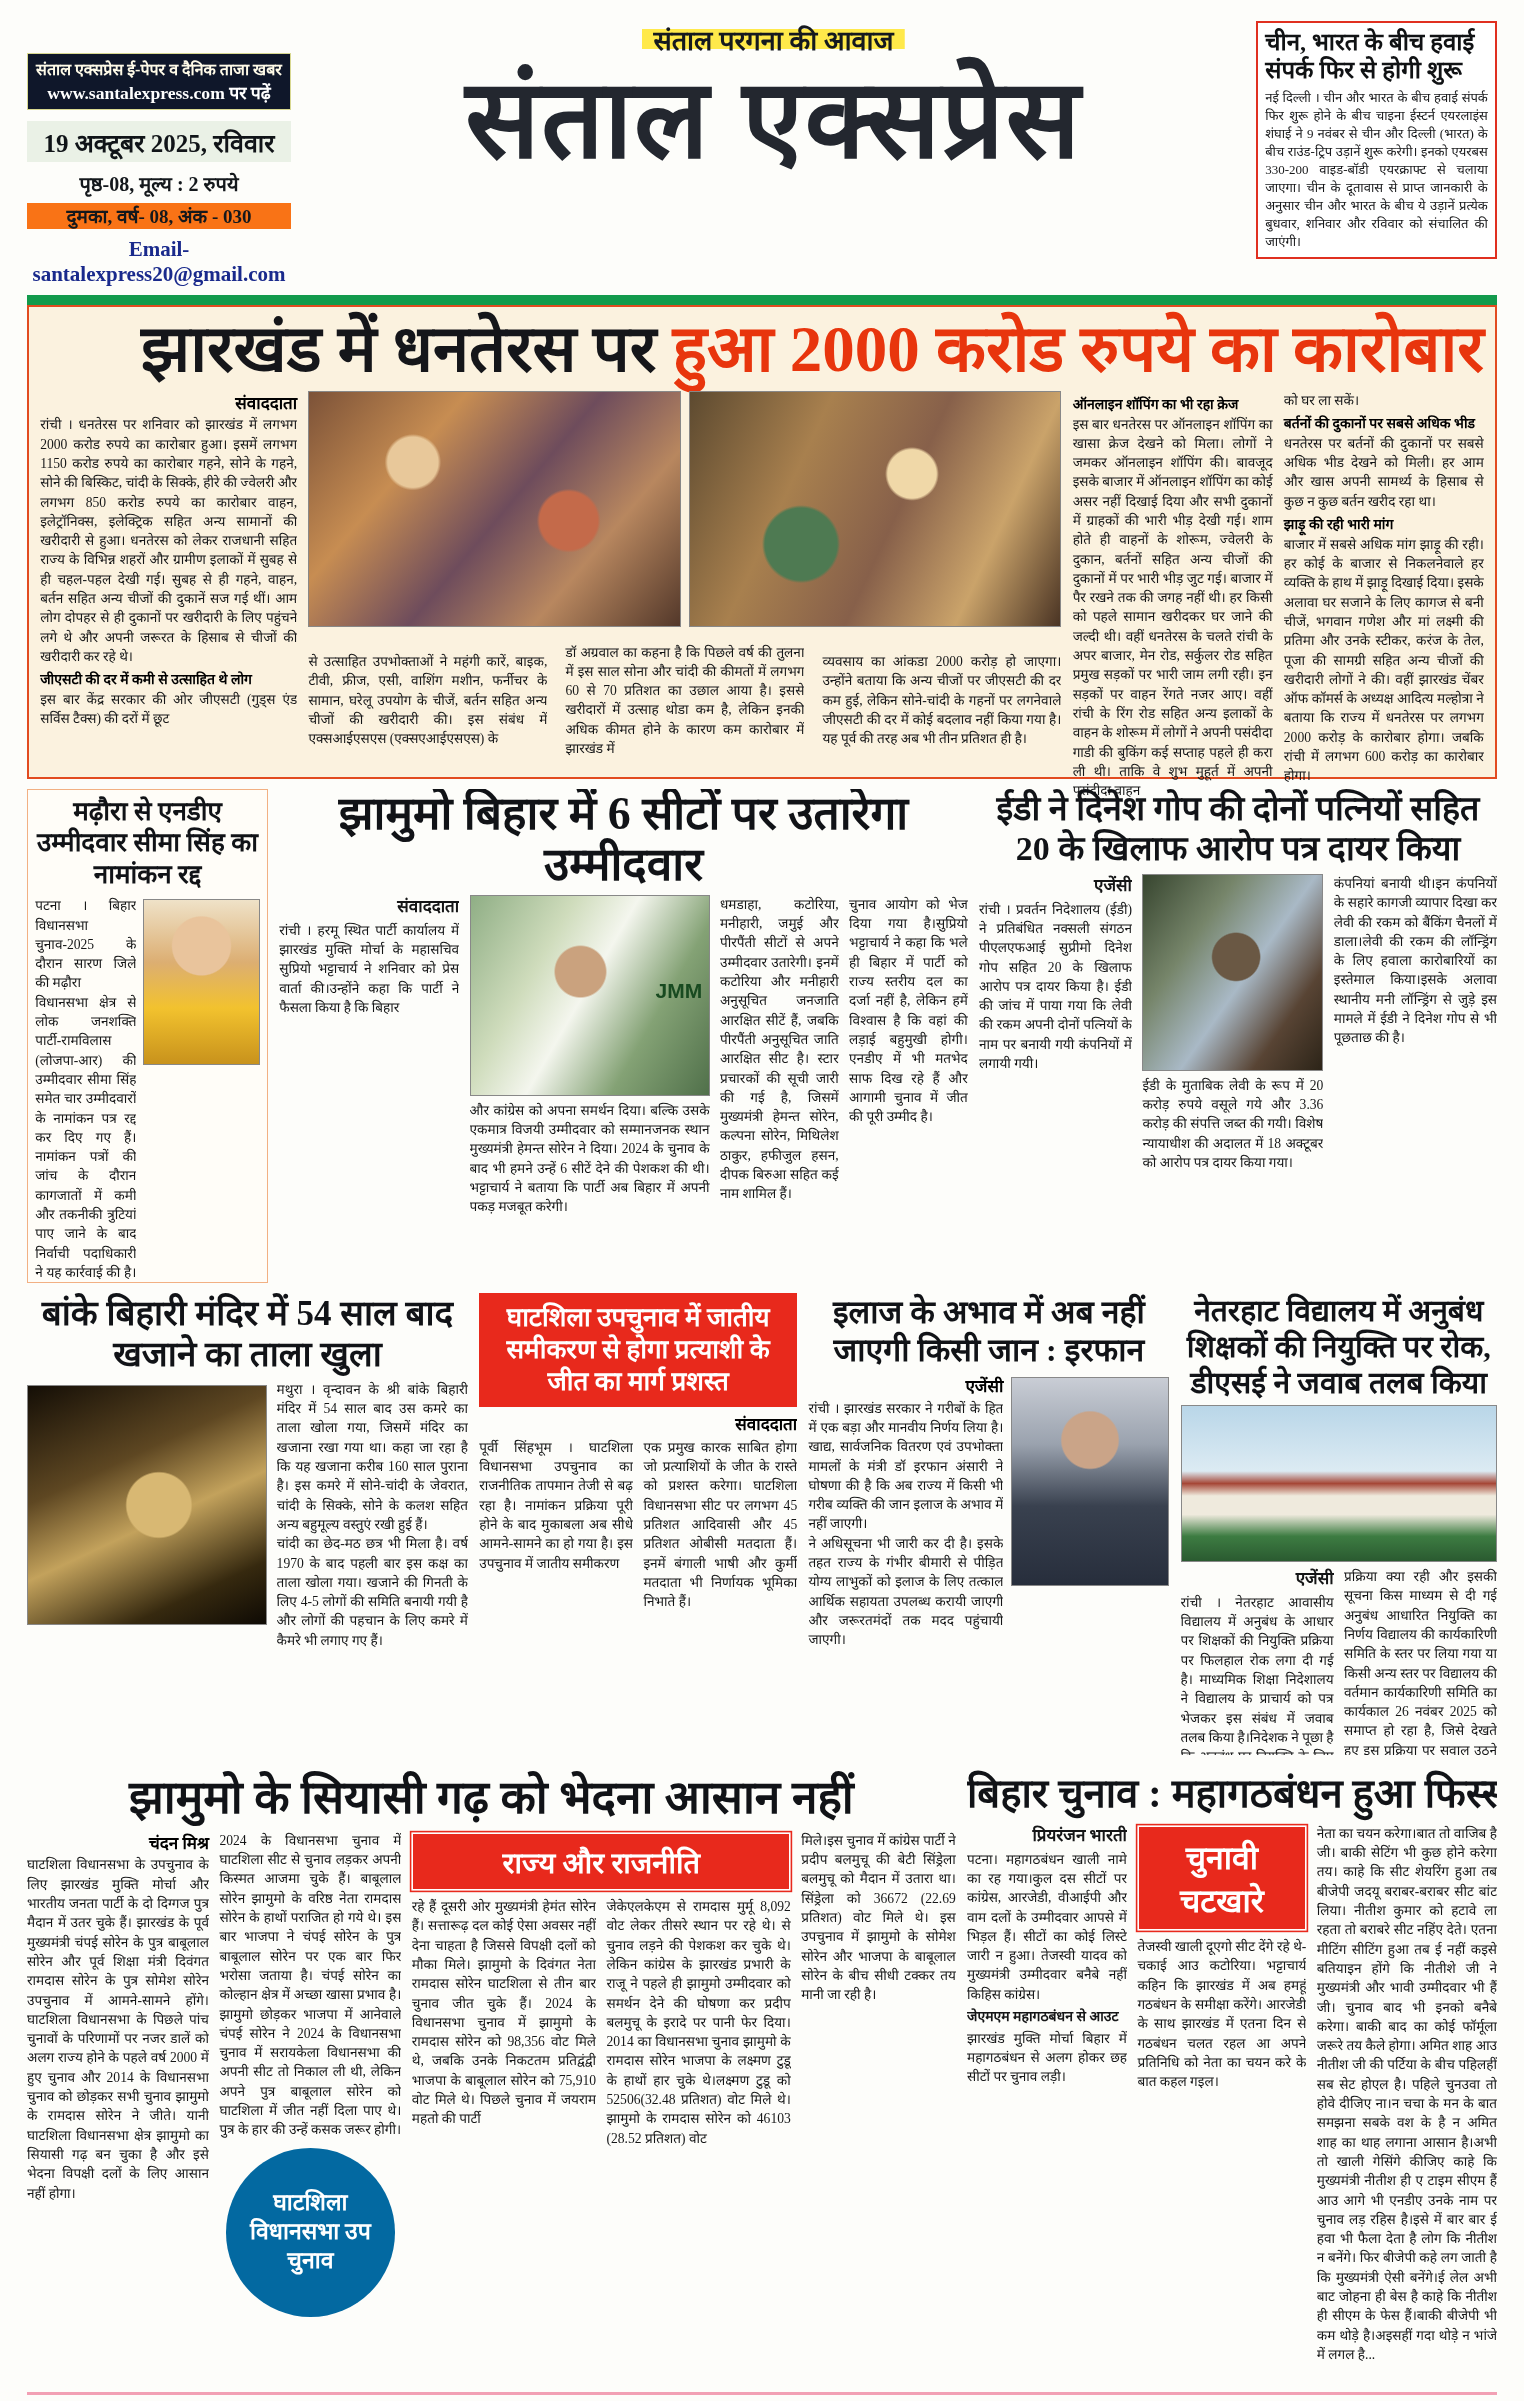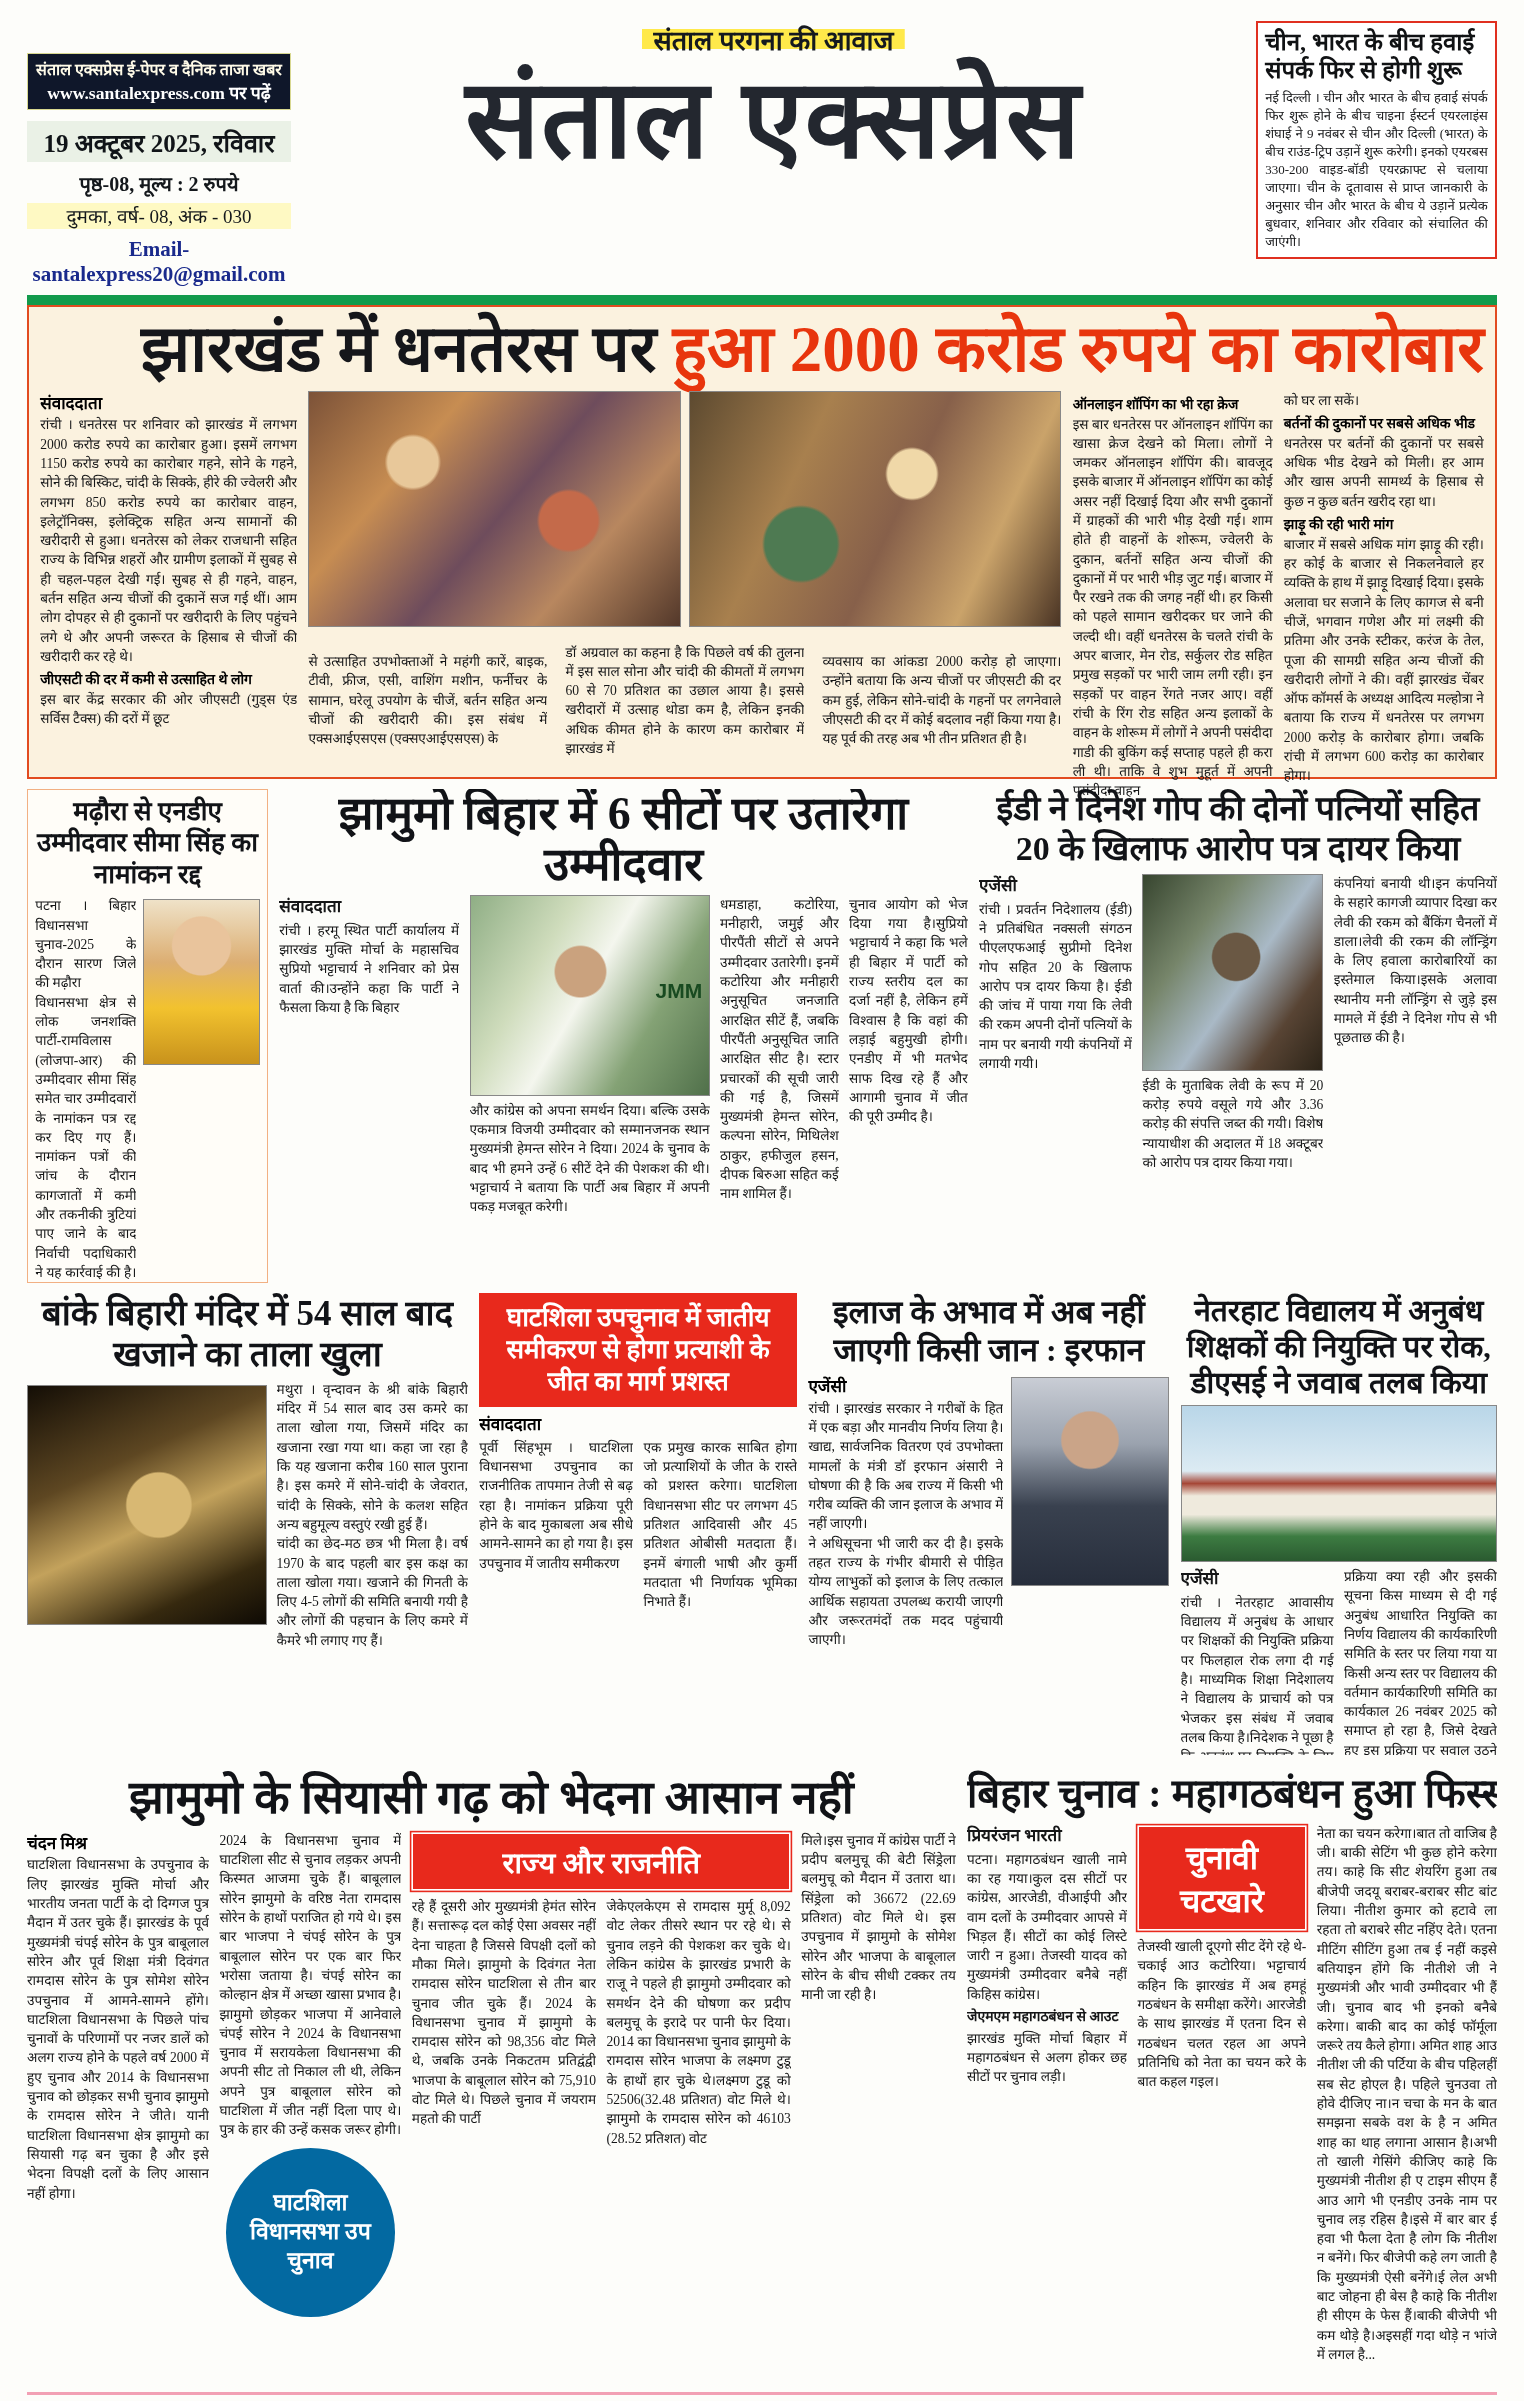--- a/index.html
+++ b/index.html
@@ -7,40 +7,40 @@
   .page { width:1524px; margin:0 auto; background:#fdfdfa; padding:21px 27px 6.4px; position:relative; }
 
   
   .hdr { display:flex; gap:14.4px; align-items:flex-start; }
   .hdr-left { width:264px; flex:none; text-align:center; }
   .epaper-box { background:#0f172a; border:1.6px solid #d8d890; padding:5.6px 4.8px; margin:32px 0 11.2px; }
   .epaper-box .l1 { color:#fffbe8; font-weight:bold; font-size:16px; line-height:1.25; }
   .epaper-box .l2 { color:#fff; font-weight:bold; font-size:17.6px; }
   .hdr-date { font-size:25px; font-weight:bold; background:#eaf1e6; padding:3.2px 0; color:#101418; }
   .hdr-meta { font-size:20px; font-weight:bold; margin-top:8px; color:#14181c; }
-  .hdr-meta2 { font-size:19px; font-weight:normal; background:#fef9c3; margin-top:6.4px; color:#14181c; }
+  .hdr-meta2 { font-size:19px; font-weight:bold; background:#f97316; margin-top:6.4px; color:#14181c; }
   .hdr-email { font-size:21px; font-weight:bold; color:#1a2a8c; margin-top:8px; }
   .hdr-center { flex:1; text-align:center; }
   .tagline { display:inline-block; font-size:27px; font-weight:bold; color:#15191f;
              background:linear-gradient(0deg,#ffe94a 0%,#ffe94a 100%) no-repeat center/100% 55%; padding:0 11.2px; }
   .masthead { font-family:"Liberation Sans","DejaVu Sans",sans-serif; font-weight:900; font-size:110px;
               line-height:1.02; color:#23272f; letter-spacing:1.6px; margin-top:4.8px; }
   .hdr-right { width:241px; flex:none; border:2.4px solid #e03020; padding:6.4px 7.2px; background:#fff; }
   .hdr-right h3 { font-size:24px; line-height:1.15; color:#101214; margin-bottom:4.8px; }
   .hdr-right p { font-size:13px; line-height:1.38; text-align:justify; color:#17181a; }
 
   .greenbar { height:9.6px; background:#129a4c; margin-top:8px; }
 
   
   .lead { border:2.4px solid #e24b20; background:#fbf2df; padding:6.4px 11.2px 9.6px; }
   .lead h1 { font-size:65px; line-height:1.12; text-align:right; white-space:nowrap; }
   .lead h1 .hb { color:#15161a; }
   .lead h1 .hr { color:#e8350d; }
   .lead-cols { display:flex; gap:11.2px; margin-top:4.8px; }
-  .byline { text-align:left; font-weight:bold; font-size:17px; margin-bottom:1.6px; }
+  .byline { text-align:right; font-weight:bold; font-size:17px; margin-bottom:1.6px; }
   .col { font-size:13.6px; line-height:1.42; text-align:justify; color:#151617; overflow:hidden; }
   .sub { font-weight:bold; font-size:14px; margin:3.2px 0 1.6px; }
   .lead-c1 { width:257px; flex:none; height:377px; }
   .lead-mid { flex:1; display:flex; flex-direction:column; }
   .lead-photos { display:flex; gap:8px; height:236px; }
   .photo { border:0.8px solid #888; position:relative; overflow:hidden; }
   .lead-photos .photo { flex:1; }
   .lead-minis { display:flex; gap:18px; margin-top:7.2px; height:133px;align-items:center; }
   .lead-minis .col { flex:1; }
   .lead-c6, .lead-c7 { width:200px; flex:none; height:377px; }

